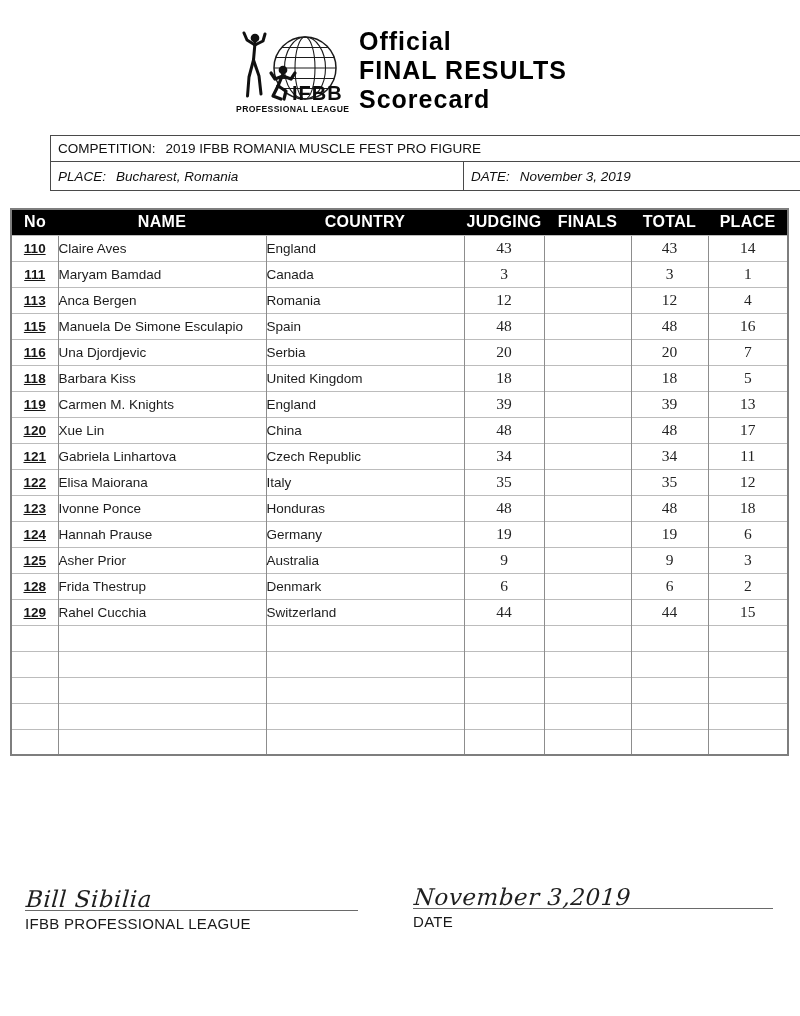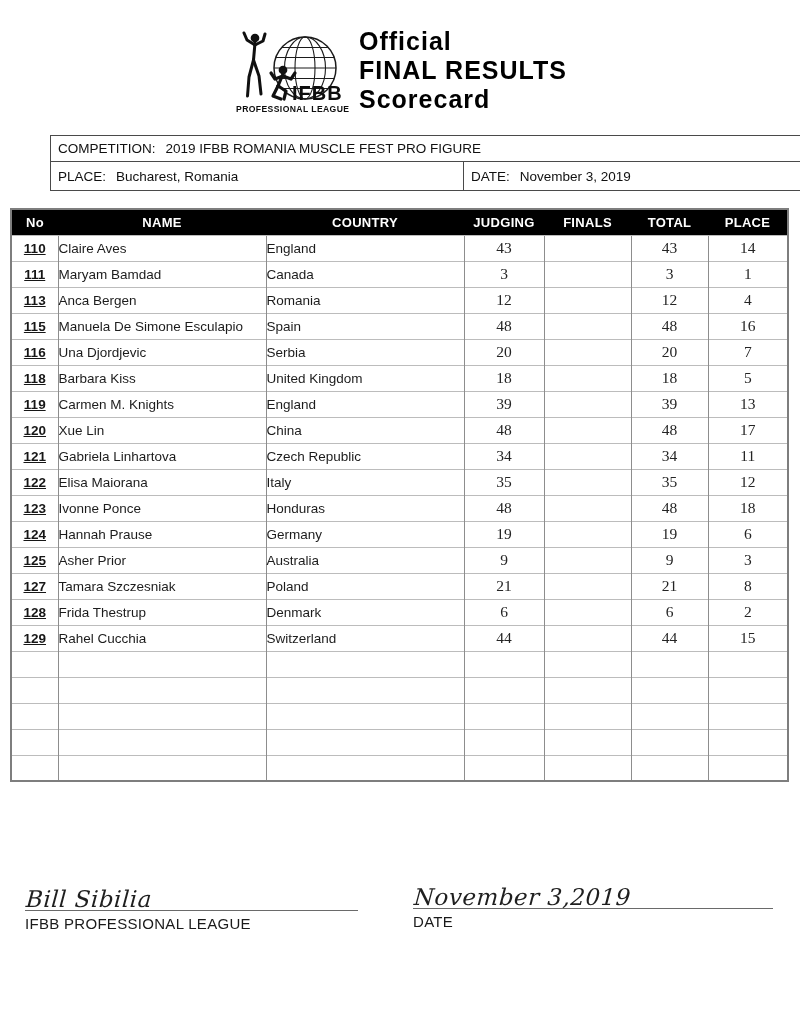--- a/index.html
+++ b/index.html
@@ -26,33 +26,33 @@
   
   .info-box {
     position: absolute; left: 17px; top: 135px; width: 765px;
     border: 1px solid #4a4a4a;
     font-size: 13.5px;
     margin-left: 33px;
   }
   .info-row1 { height: 26px; display: flex; align-items: center; padding-left: 7px;
                border-bottom: 1px solid #4a4a4a; }
   .info-row2 { height: 28px; display: flex; }
-  .info-cell { display: flex; align-items: center; padding-left: 7px; }
+  .info-cell { display: flex; align-items: center; padding-left: 7px; font-style: italic; }
   .cell-place { width: 413px; border-right: 1px solid #4a4a4a; }
   .cell-date { flex: 1; }
   .info-label { margin-right: 10px; }
   .info-value { }
 
   
   .table-wrap { position: absolute; left: 10px; top: 208px; }
   table { border-collapse: collapse; table-layout: fixed; width: 777px;
           border: 2px solid #7e7e7e; }
   thead tr { height: 26px; }
   thead th {
-    background: #000; color: #fff; font-weight: bold; font-size: 13px;
+    background: #000; color: #fff; font-weight: bold; font-size: 16px;
     letter-spacing: 0.3px; text-align: center; border: none;
   }
   thead th.h-name, thead th.h-country { text-align: center; }
   tbody tr { height: 26px; }
   tbody td { border-left: 1px solid #8d8d8d; border-top: 1px solid #bcbcbc; background: #fff; }
   tbody td:first-child { border-left: none; text-decoration: underline; }
   td.col-no { font-weight: bold; font-size: 13.5px; text-align: center; color: #161616; }
   td.col-name, td.col-country { font-size: 13.5px; padding-left: 0; color: #1c1c1c; }
   td.col-judging, td.col-finals, td.col-total, td.col-place {
     font-family: "Liberation Serif", serif; font-size: 15.5px; text-align: center; color: #242424;
@@ -274,29 +274,20 @@
           <tr>
             <td class="col-no">125</td>
             <td class="col-name">Asher Prior</td>
             <td class="col-country">Australia</td>
             <td class="col-judging">9</td>
             <td class="col-finals"></td>
             <td class="col-total">9</td>
             <td class="col-place">3</td>
           </tr>
           <tr>
-            <td class="col-no">127</td>
-            <td class="col-name">Tamara Szczesniak</td>
-            <td class="col-country">Poland</td>
-            <td class="col-judging">21</td>
-            <td class="col-finals"></td>
-            <td class="col-total">21</td>
-            <td class="col-place">8</td>
-          </tr>
-          <tr>
             <td class="col-no">128</td>
             <td class="col-name">Frida Thestrup</td>
             <td class="col-country">Denmark</td>
             <td class="col-judging">6</td>
             <td class="col-finals"></td>
             <td class="col-total">6</td>
             <td class="col-place">2</td>
           </tr>
           <tr>
             <td class="col-no">129</td>

